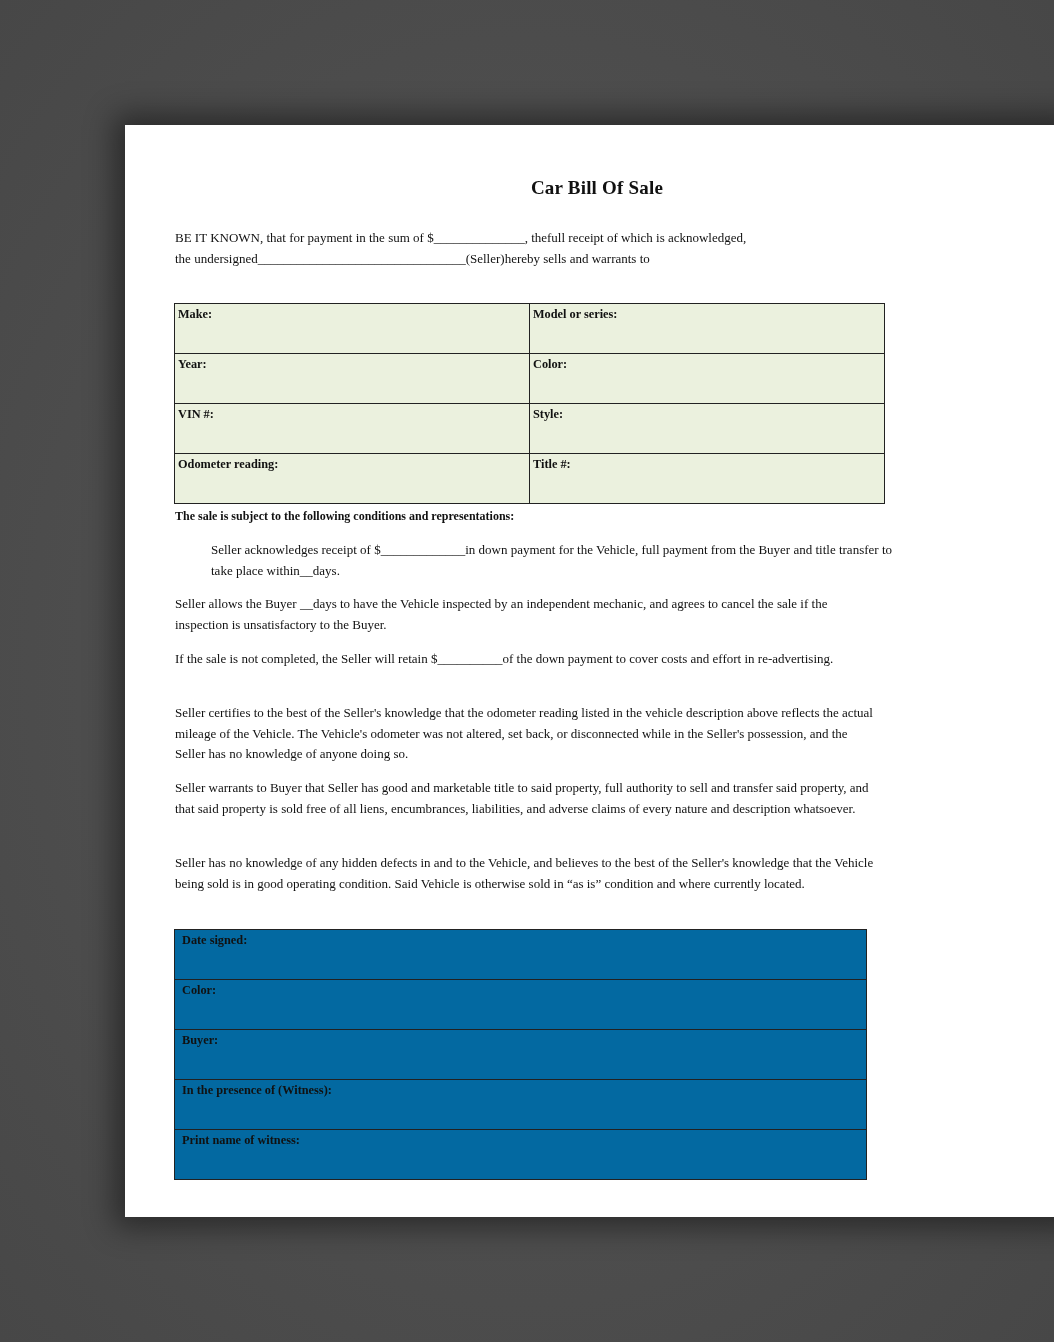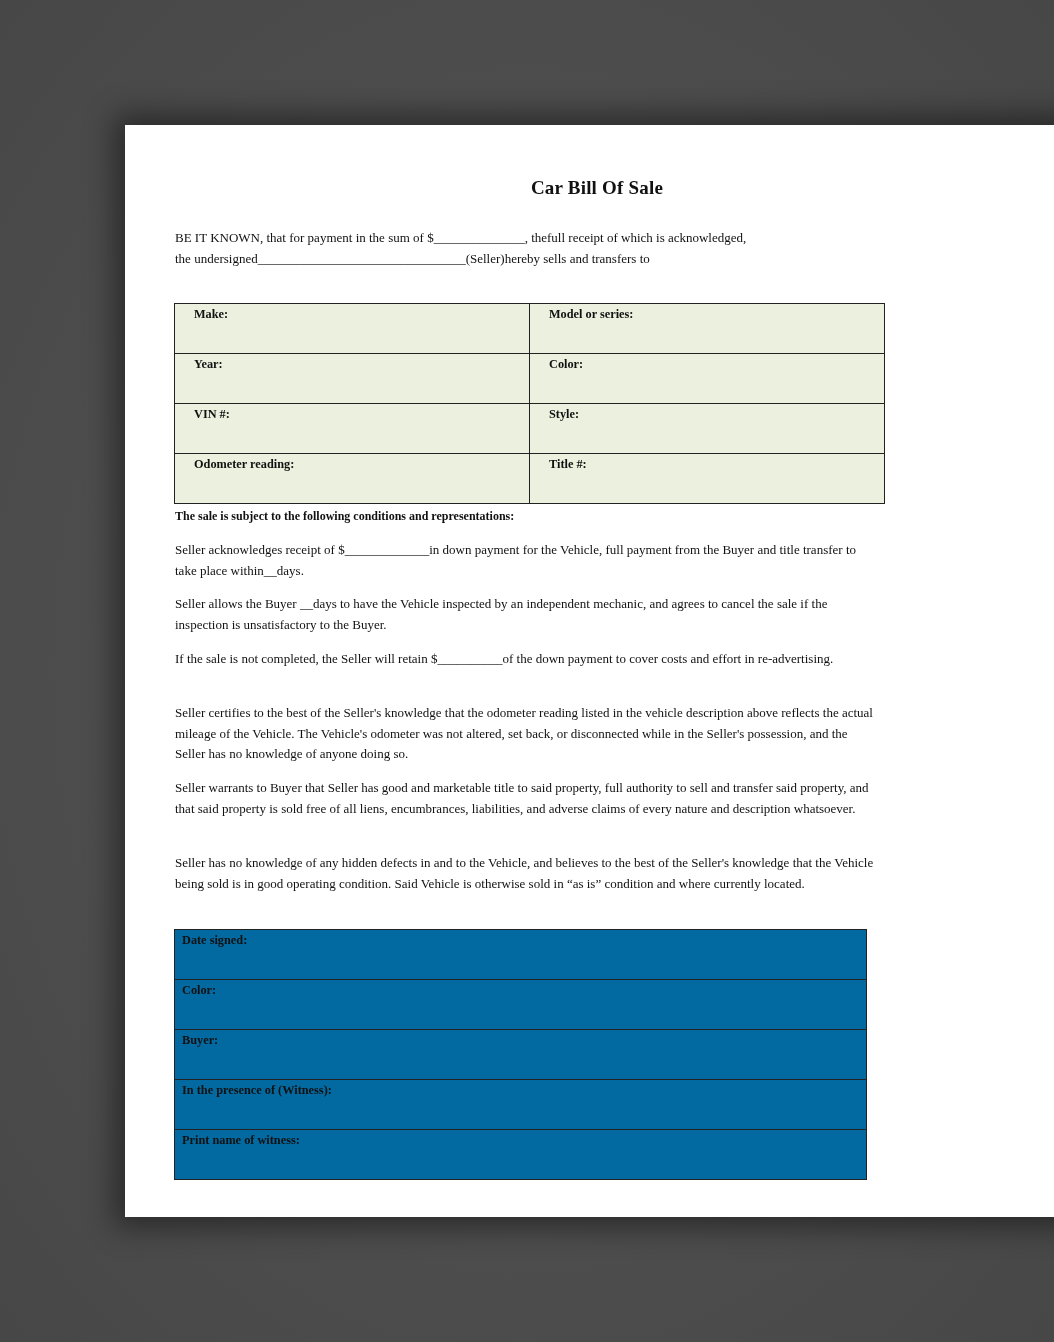--- a/index.html
+++ b/index.html
@@ -19,51 +19,51 @@
   .title {
     position: absolute; left: 0; right: 0; top: 52px;
     text-align: center; font-size: 19px; font-weight: bold; letter-spacing: 0.2px;
   }
   .para {
     position: absolute; left: 50px; width: 700px;
     font-size: 13px; line-height: 20.7px;
   }
   .intro { top: 103px; }
   .cond-heading { top: 381px; font-weight: bold; font-size: 12px; }
-  .p1 { top: 415px; }
+  .p1 { top: 415px; margin-left: 36px; }
   .p2 { top: 469px; }
   .p3 { top: 524px; }
   .p4 { top: 578px; }
   .p5 { top: 653px; }
   .p6 { top: 728px; }
 
   table { border-collapse: collapse; position: absolute; }
   .vehicle-table { left: 49px; top: 178px; width: 711px; }
   .vehicle-table td {
     background: #ebf1de; border: 1px solid #222;
-    height: 46px; vertical-align: top; padding: 3px 7px 0 19px;
+    height: 46px; vertical-align: top; padding: 3px 7px 0 3px;
     font-size: 12.3px; font-weight: bold; width: 50%;
   }
   .vehicle-table td.col1 { width: 336px; }
   .sign-table { left: 49px; top: 804px; width: 693px; }
   .sign-table td {
     background: #0369a1; border: 1px solid #222;
     height: 46px; vertical-align: top; padding: 3px 7px 0 7px;
     font-size: 12.3px; font-weight: bold;
   }
 </style>
 </head>
 <body>
 
 <div class="page">
   <div class="title">Car Bill Of Sale</div>
 
   <div class="para intro">
     <div>BE IT KNOWN, that for payment in the sum of $______________, thefull receipt of which is acknowledged,</div>
-    <div>the undersigned________________________________(Seller)hereby sells and transfers to</div>
+    <div>the undersigned________________________________(Seller)hereby sells and warrants to</div>
   </div>
 
   <table class="vehicle-table">
     <tbody>
         <tr>
       <td class="col1">Make:</td>
       <td>Model or series:</td>
     </tr>
     <tr>
       <td class="col1">Year:</td>

